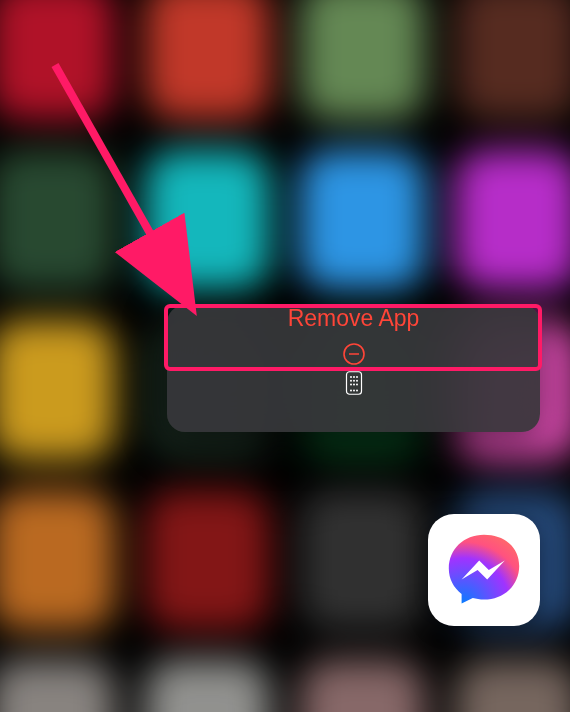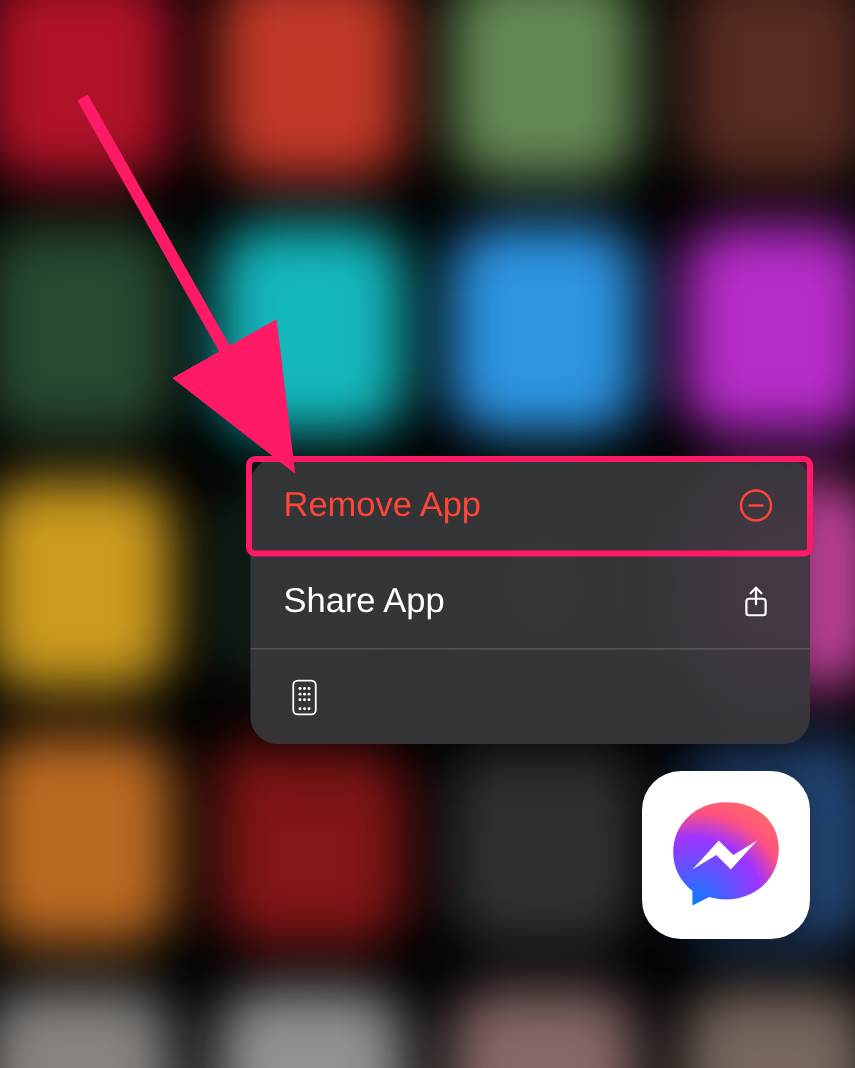--- a/index.html
+++ b/index.html
@@ -46,20 +46,21 @@
   .menu-item{
     display:flex;
     align-items:center;
     justify-content:space-between;
     height:63px;
     padding:0 22px;
     font-size:23px;
     color:#fff;
     border-bottom:1px solid rgba(120,120,120,0.5);
     cursor:pointer;
+    flex-direction:column;
   }
   .menu-item:last-child{border-bottom:none;}
   .menu-item.destructive{color:#ff4538;}
   .menu-item .icon-slot{
     display:flex;
     align-items:center;
     justify-content:center;
     width:28px;
     height:28px;
   }
@@ -119,30 +120,20 @@
   <div class="menu-item destructive">
     <span>Remove App</span>
     <span class="icon-slot">
       <svg viewBox="0 0 24 24" width="24" height="24" fill="none" stroke="#ff4538" stroke-width="1.6">
         <circle cx="12" cy="12" r="10"></circle>
         <line x1="7" y1="12" x2="17" y2="12"></line>
       </svg>
     </span>
   </div>
 
-  <div class="menu-item">
-    <span>Share App</span>
-    <span class="icon-slot">
-      <svg viewBox="0 0 24 24" width="22" height="24" fill="none" stroke="#fff" stroke-width="1.6" stroke-linecap="round" stroke-linejoin="round">
-        <polyline points="8 6 12 2 16 6"></polyline>
-        <line x1="12" y1="2" x2="12" y2="14"></line>
-        <rect x="5" y="10" width="14" height="12" rx="2"></rect>
-      </svg>
-    </span>
-  </div>
 
   <div class="menu-item">
     <span class="icon-slot">
       <svg viewBox="0 0 24 34" width="18" height="26" fill="none" stroke="#fff" stroke-width="1.6">
         <rect x="2" y="2" width="20" height="30" rx="4"></rect>
         <circle cx="8" cy="9" r="1.3" fill="#fff" stroke="none"></circle>
         <circle cx="12" cy="9" r="1.3" fill="#fff" stroke="none"></circle>
         <circle cx="16" cy="9" r="1.3" fill="#fff" stroke="none"></circle>
         <circle cx="8" cy="14" r="1.3" fill="#fff" stroke="none"></circle>
         <circle cx="12" cy="14" r="1.3" fill="#fff" stroke="none"></circle>

